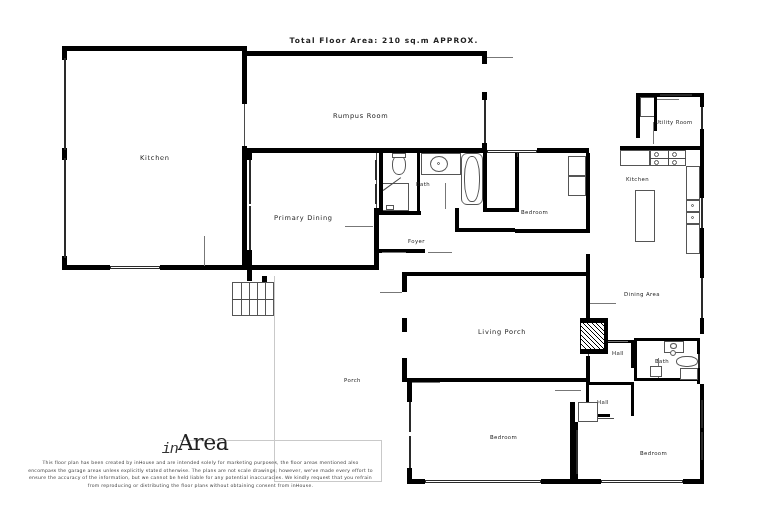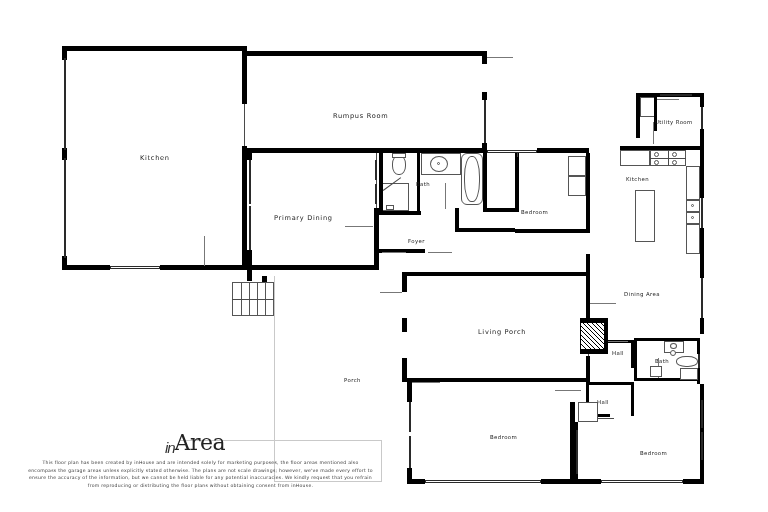--- a/index.html
+++ b/index.html
@@ -16,21 +16,21 @@
     position:absolute;left:0;top:36px;width:768px;text-align:center;
     font-size:7.5px;letter-spacing:1.1px;color:#222;font-weight:700;
   }
 
   
   .logo{
     position:absolute;left:130px;top:430px;width:130px;height:30px;
     text-align:center;
   }
   .logo .swash{
-    font-family:Liberation Sans, sans-serif;font-style:italic;font-size:15px;
+    font-family:Liberation Mono, monospace;font-style:italic;font-size:15px;
     color:#333;position:relative;top:3px;letter-spacing:-1px;
   }
   .logo .house{
     font-family:"DejaVu Serif",serif;font-size:22px;color:#222;letter-spacing:-0.5px;
   }
   .disclaimer{
     position:absolute;left:28px;top:459px;width:345px;
     font-size:4.6px;line-height:1.65;text-align:center;color:#3a3a3a;
     letter-spacing:0.25px;
   }
@@ -57,20 +57,21 @@
   }
   .stairs{position:absolute;border:0.8px solid #555;box-sizing:border-box;background:#fff;}
   .stairs div{position:absolute;top:0;bottom:0;width:0.8px;background:#555;}
   .guide{position:absolute;background:#c9c9c9;}
 </style>
 </head>
 <body>
 
 <div id="page">
 
+  <div class="subtitle">Total Floor Area: 210 sq.m APPROX.</div>
 
   <div class="plan">
 
     <div class="w" style="left:62px;top:46px;width:185px;height:5px;"></div>
     <div class="w" style="left:62px;top:46px;width:5px;height:14px;"></div>
     <div class="w" style="left:62px;top:148px;width:5px;height:12px;"></div>
     <div class="w" style="left:62px;top:256px;width:5px;height:14px;"></div>
     <div class="win" style="left:63.5px;top:58px;width:2.4px;height:92px;"></div>
     <div class="win" style="left:63.5px;top:158px;width:2.4px;height:100px;"></div>
     <div class="w" style="left:62px;top:265px;width:48px;height:5px;"></div>

